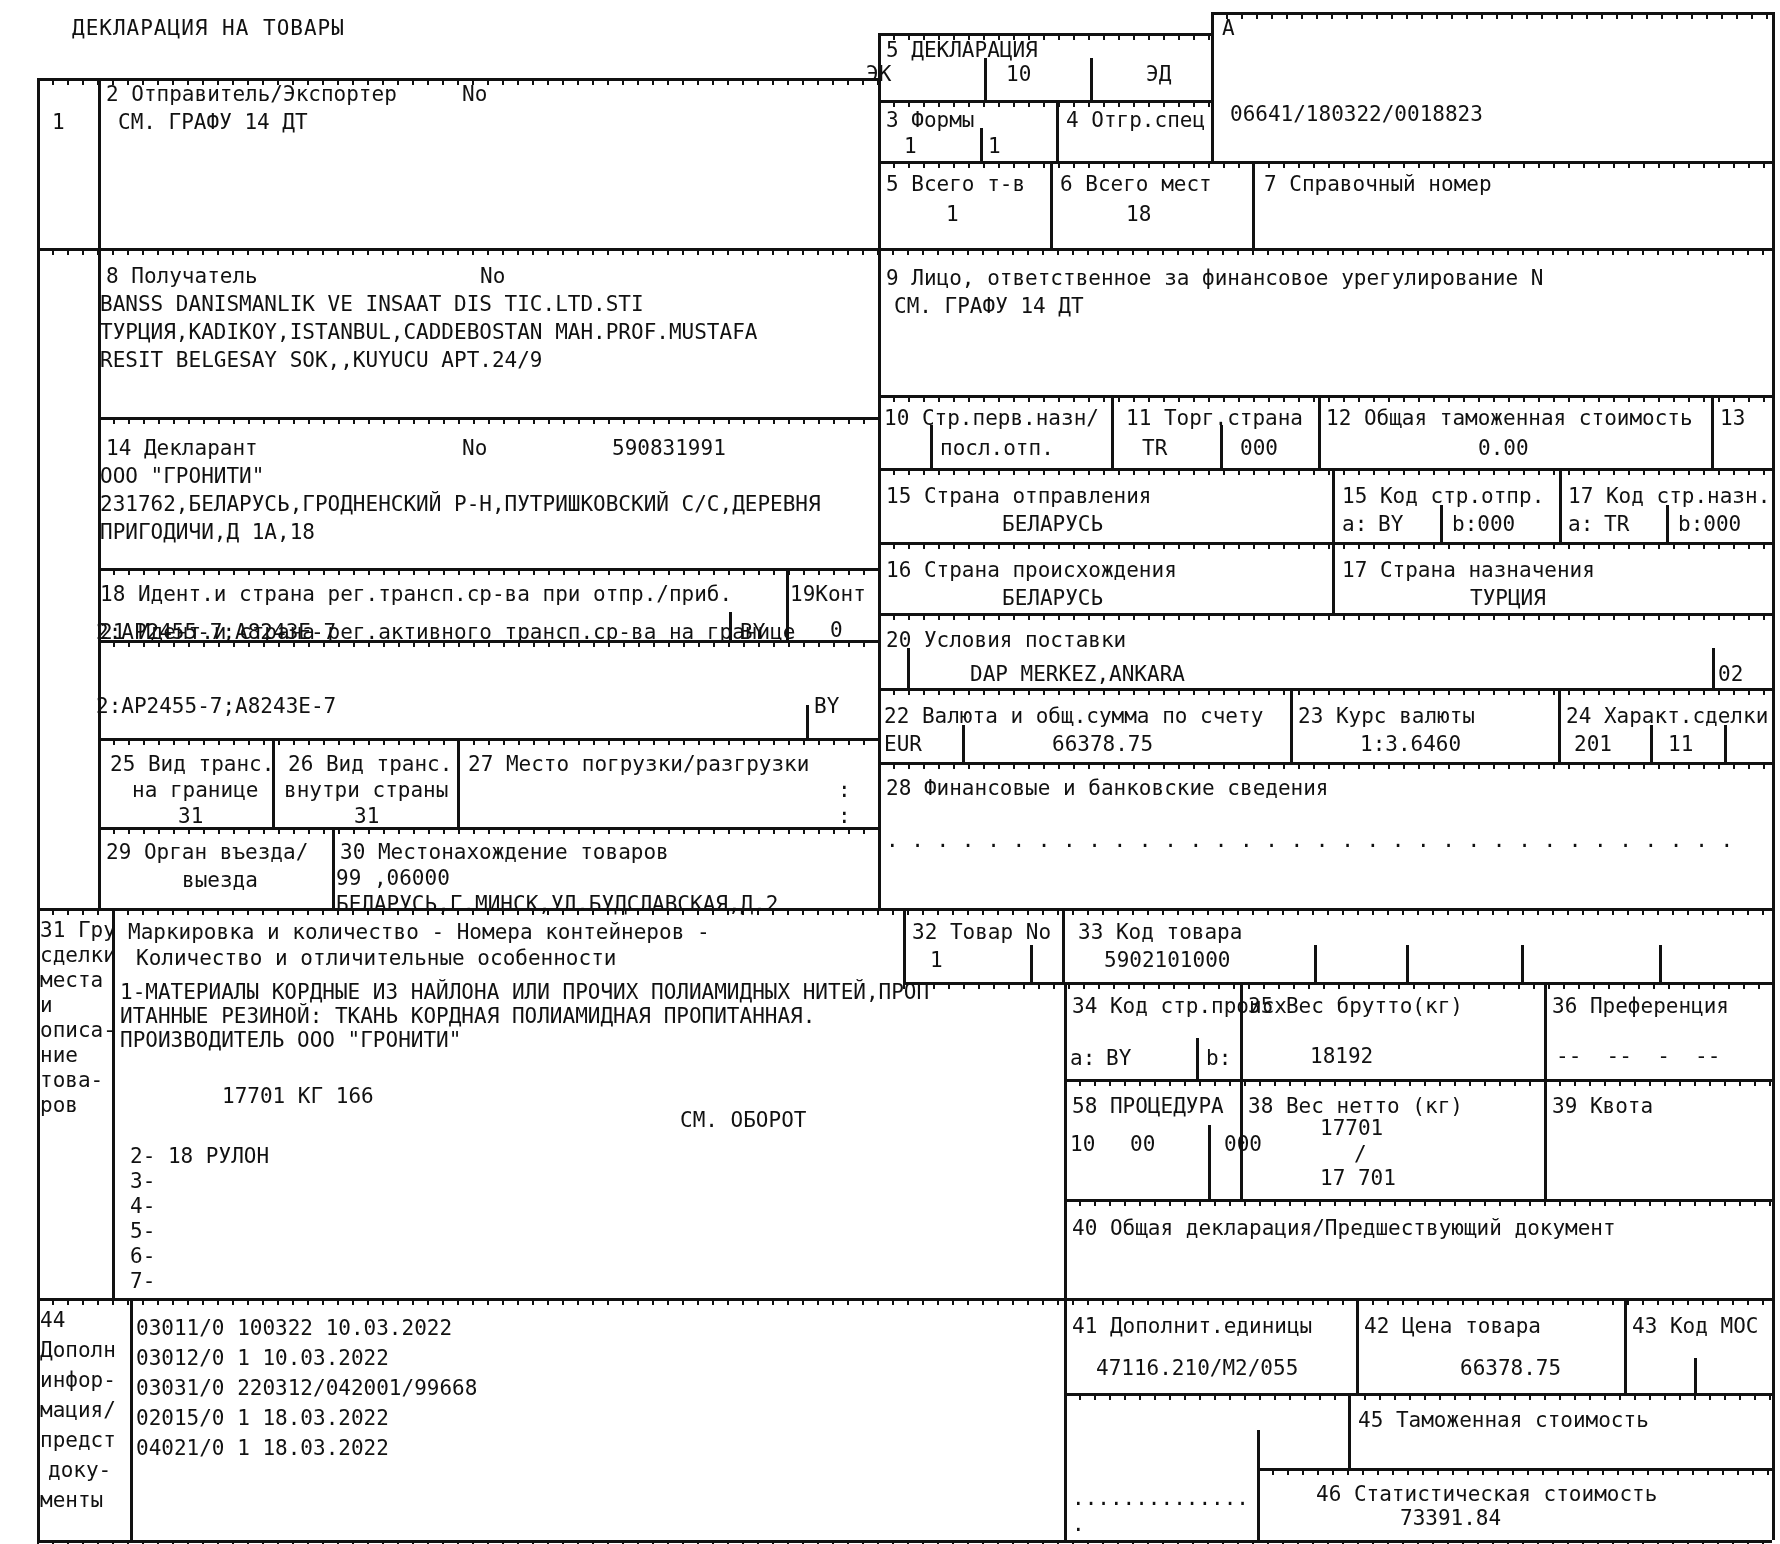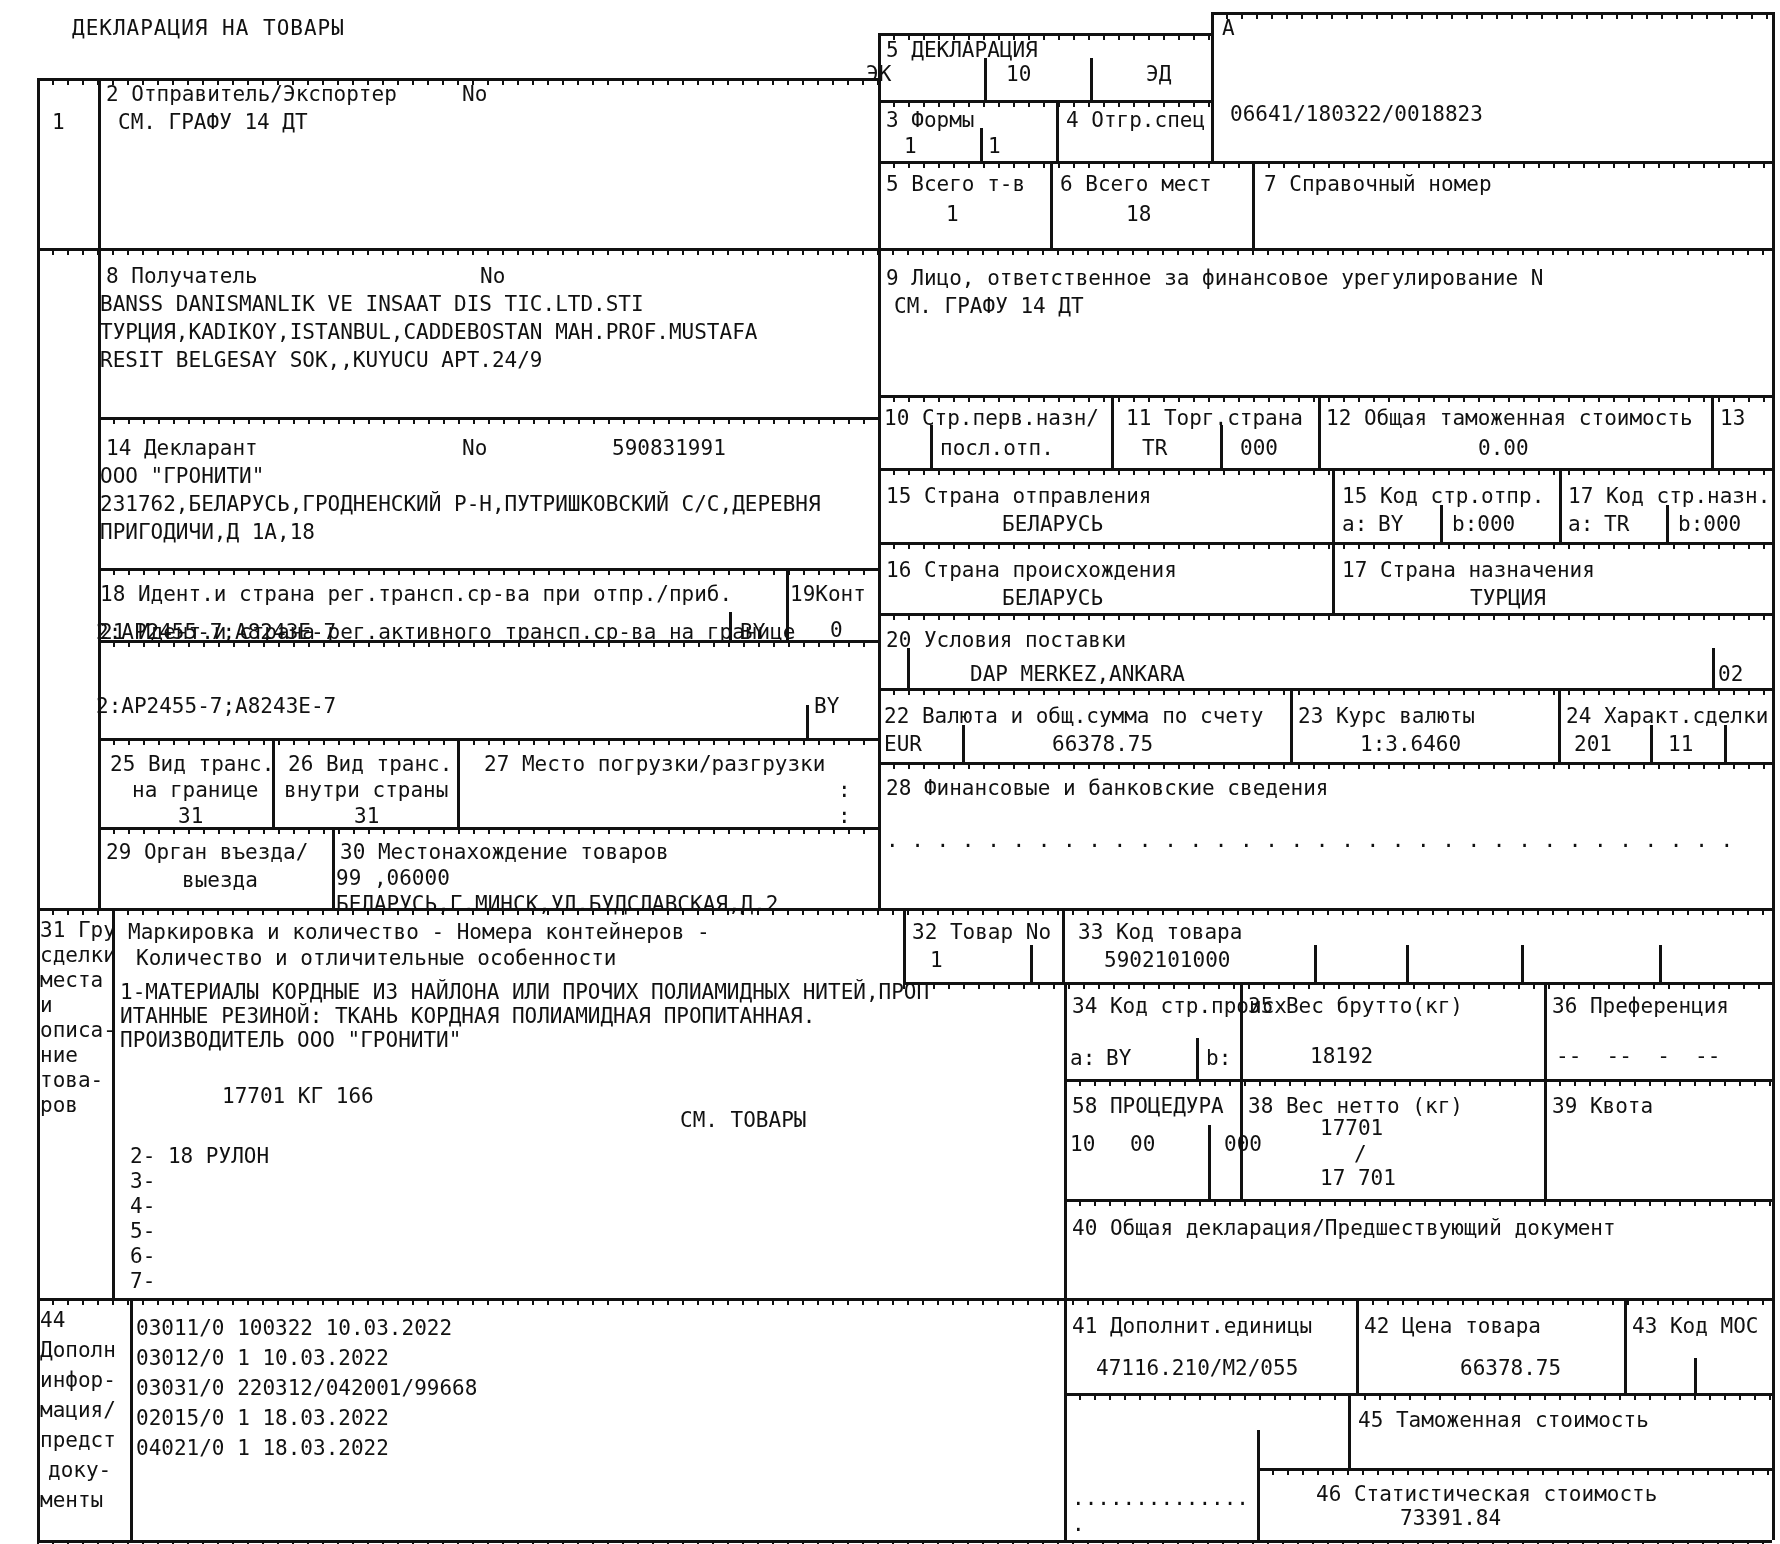--- a/index.html
+++ b/index.html
@@ -204,21 +204,21 @@
   <div class="t" style="left:1566px;top:704px">24 Характ.сделки</div>
   <div class="t" style="left:1574px;top:732px">201</div>
   <div class="t" style="left:1668px;top:732px">11</div>
 
   <div class="t" style="left:110px;top:752px">25 Вид транс.</div>
   <div class="t" style="left:132px;top:778px">на границе</div>
   <div class="t" style="left:178px;top:804px">31</div>
   <div class="t" style="left:288px;top:752px">26 Вид транс.</div>
   <div class="t" style="left:284px;top:778px">внутри страны</div>
   <div class="t" style="left:354px;top:804px">31</div>
-  <div class="t" style="left:484px;top:752px">27 Место погрузки/разгрузки</div>
+  <div class="t" style="left:468px;top:752px">27 Место погрузки/разгрузки</div>
   <div class="t" style="left:838px;top:778px">:</div>
   <div class="t" style="left:838px;top:804px">:</div>
 
   <div class="t" style="left:886px;top:776px">28 Финансовые и банковские сведения</div>
   <div class="t" style="left:886px;top:828px">. . . . . . . . . . . . . . . . . . . . . . . . . . . . . . . . . .</div>
 
   <div class="t" style="left:106px;top:840px">29 Орган въезда/</div>
   <div class="t" style="left:182px;top:868px">выезда</div>
   <div class="t" style="left:340px;top:840px">30 Местонахождение товаров</div>
   <div class="t" style="left:336px;top:866px">99 ,06000</div>
@@ -232,21 +232,21 @@
   <div class="t" style="left:40px;top:1043px">ние</div>
   <div class="t" style="left:40px;top:1068px">това-</div>
   <div class="t" style="left:40px;top:1093px">ров</div>
 
   <div class="t" style="left:128px;top:920px">Маркировка и количество - Номера контейнеров -</div>
   <div class="t" style="left:136px;top:946px">Количество и отличительные особенности</div>
   <div class="t" style="left:120px;top:980px">1-МАТЕРИАЛЫ КОРДНЫЕ ИЗ НАЙЛОНА ИЛИ ПРОЧИХ ПОЛИАМИДНЫХ НИТЕЙ,ПРОП</div>
   <div class="t" style="left:120px;top:1004px">ИТАННЫЕ РЕЗИНОЙ: ТКАНЬ КОРДНАЯ ПОЛИАМИДНАЯ ПРОПИТАННАЯ.</div>
   <div class="t" style="left:120px;top:1028px">ПРОИЗВОДИТЕЛЬ ООО "ГРОНИТИ"</div>
   <div class="t" style="left:222px;top:1084px">17701 КГ 166</div>
-  <div class="t" style="left:680px;top:1108px">СМ. ТОВАРЫ</div>
+  <div class="t" style="left:680px;top:1108px">СМ. ОБОРОТ</div>
   <div class="t" style="left:130px;top:1144px">2- 18 РУЛОН</div>
   <div class="t" style="left:130px;top:1169px">3-</div>
   <div class="t" style="left:130px;top:1194px">4-</div>
   <div class="t" style="left:130px;top:1219px">5-</div>
   <div class="t" style="left:130px;top:1244px">6-</div>
   <div class="t" style="left:130px;top:1269px">7-</div>
 
   <div class="t" style="left:912px;top:920px">32 Товар No</div>
   <div class="t" style="left:930px;top:948px">1</div>
   <div class="t" style="left:1078px;top:920px">33 Код товара</div>

